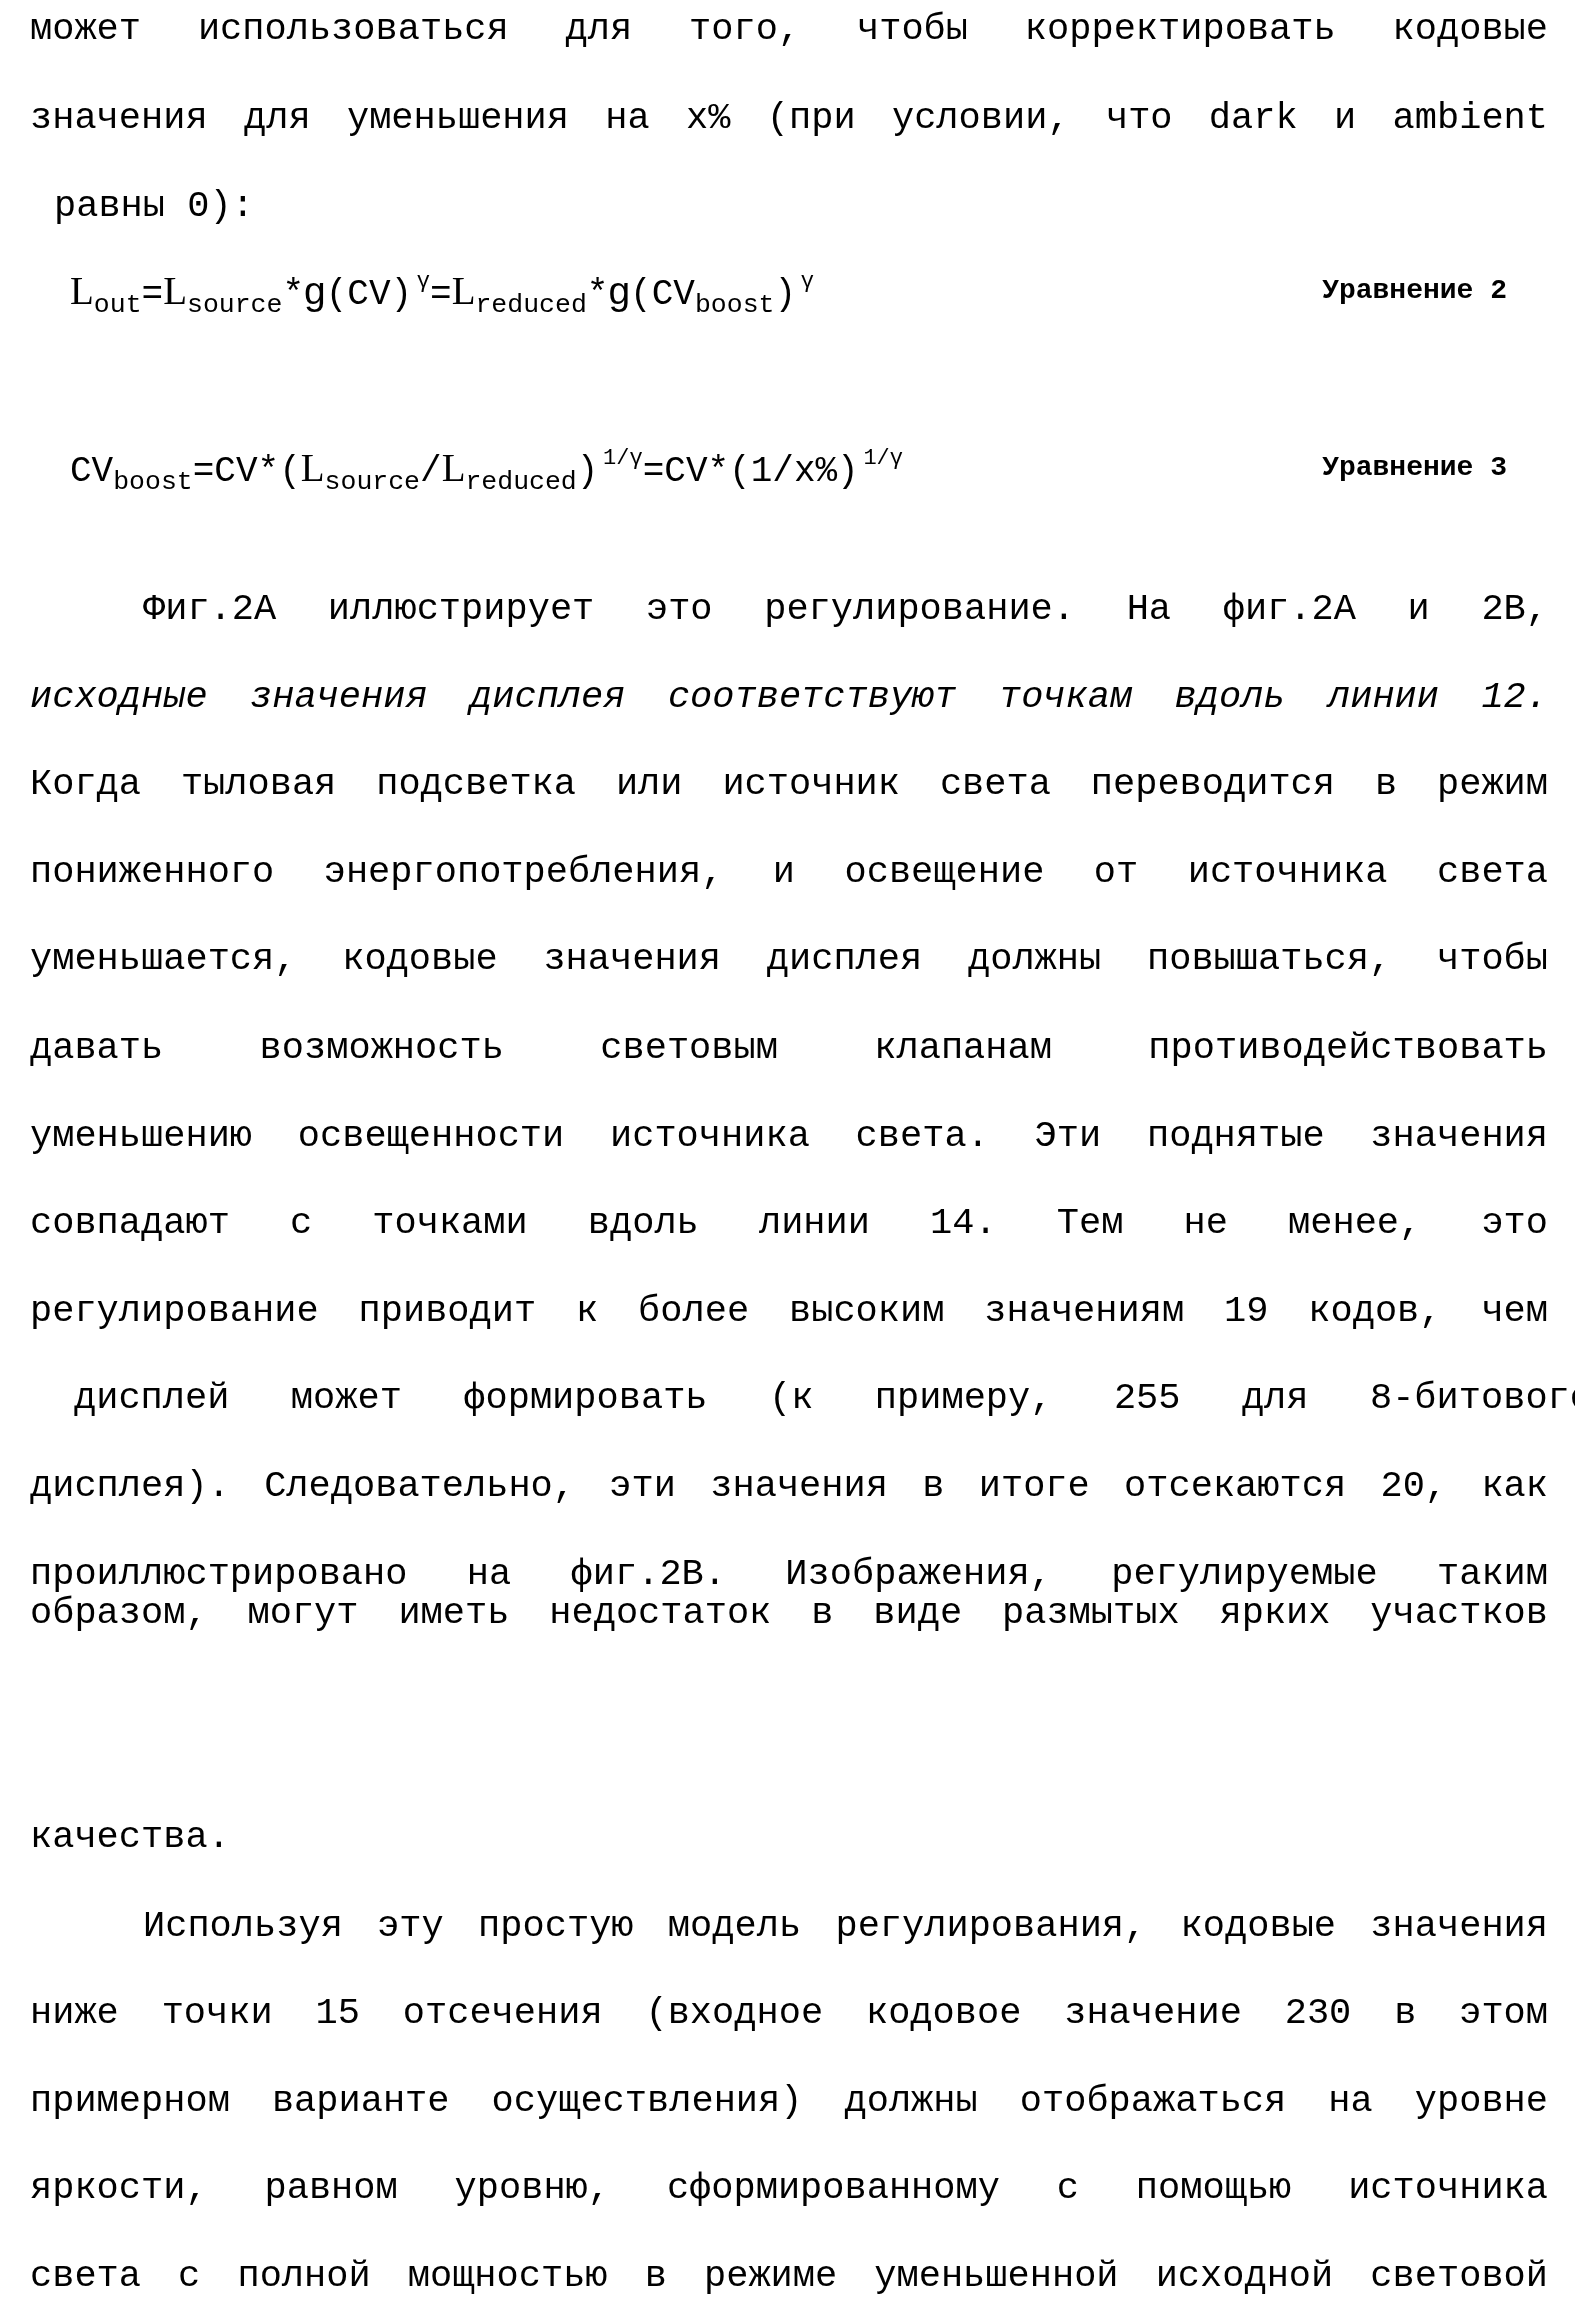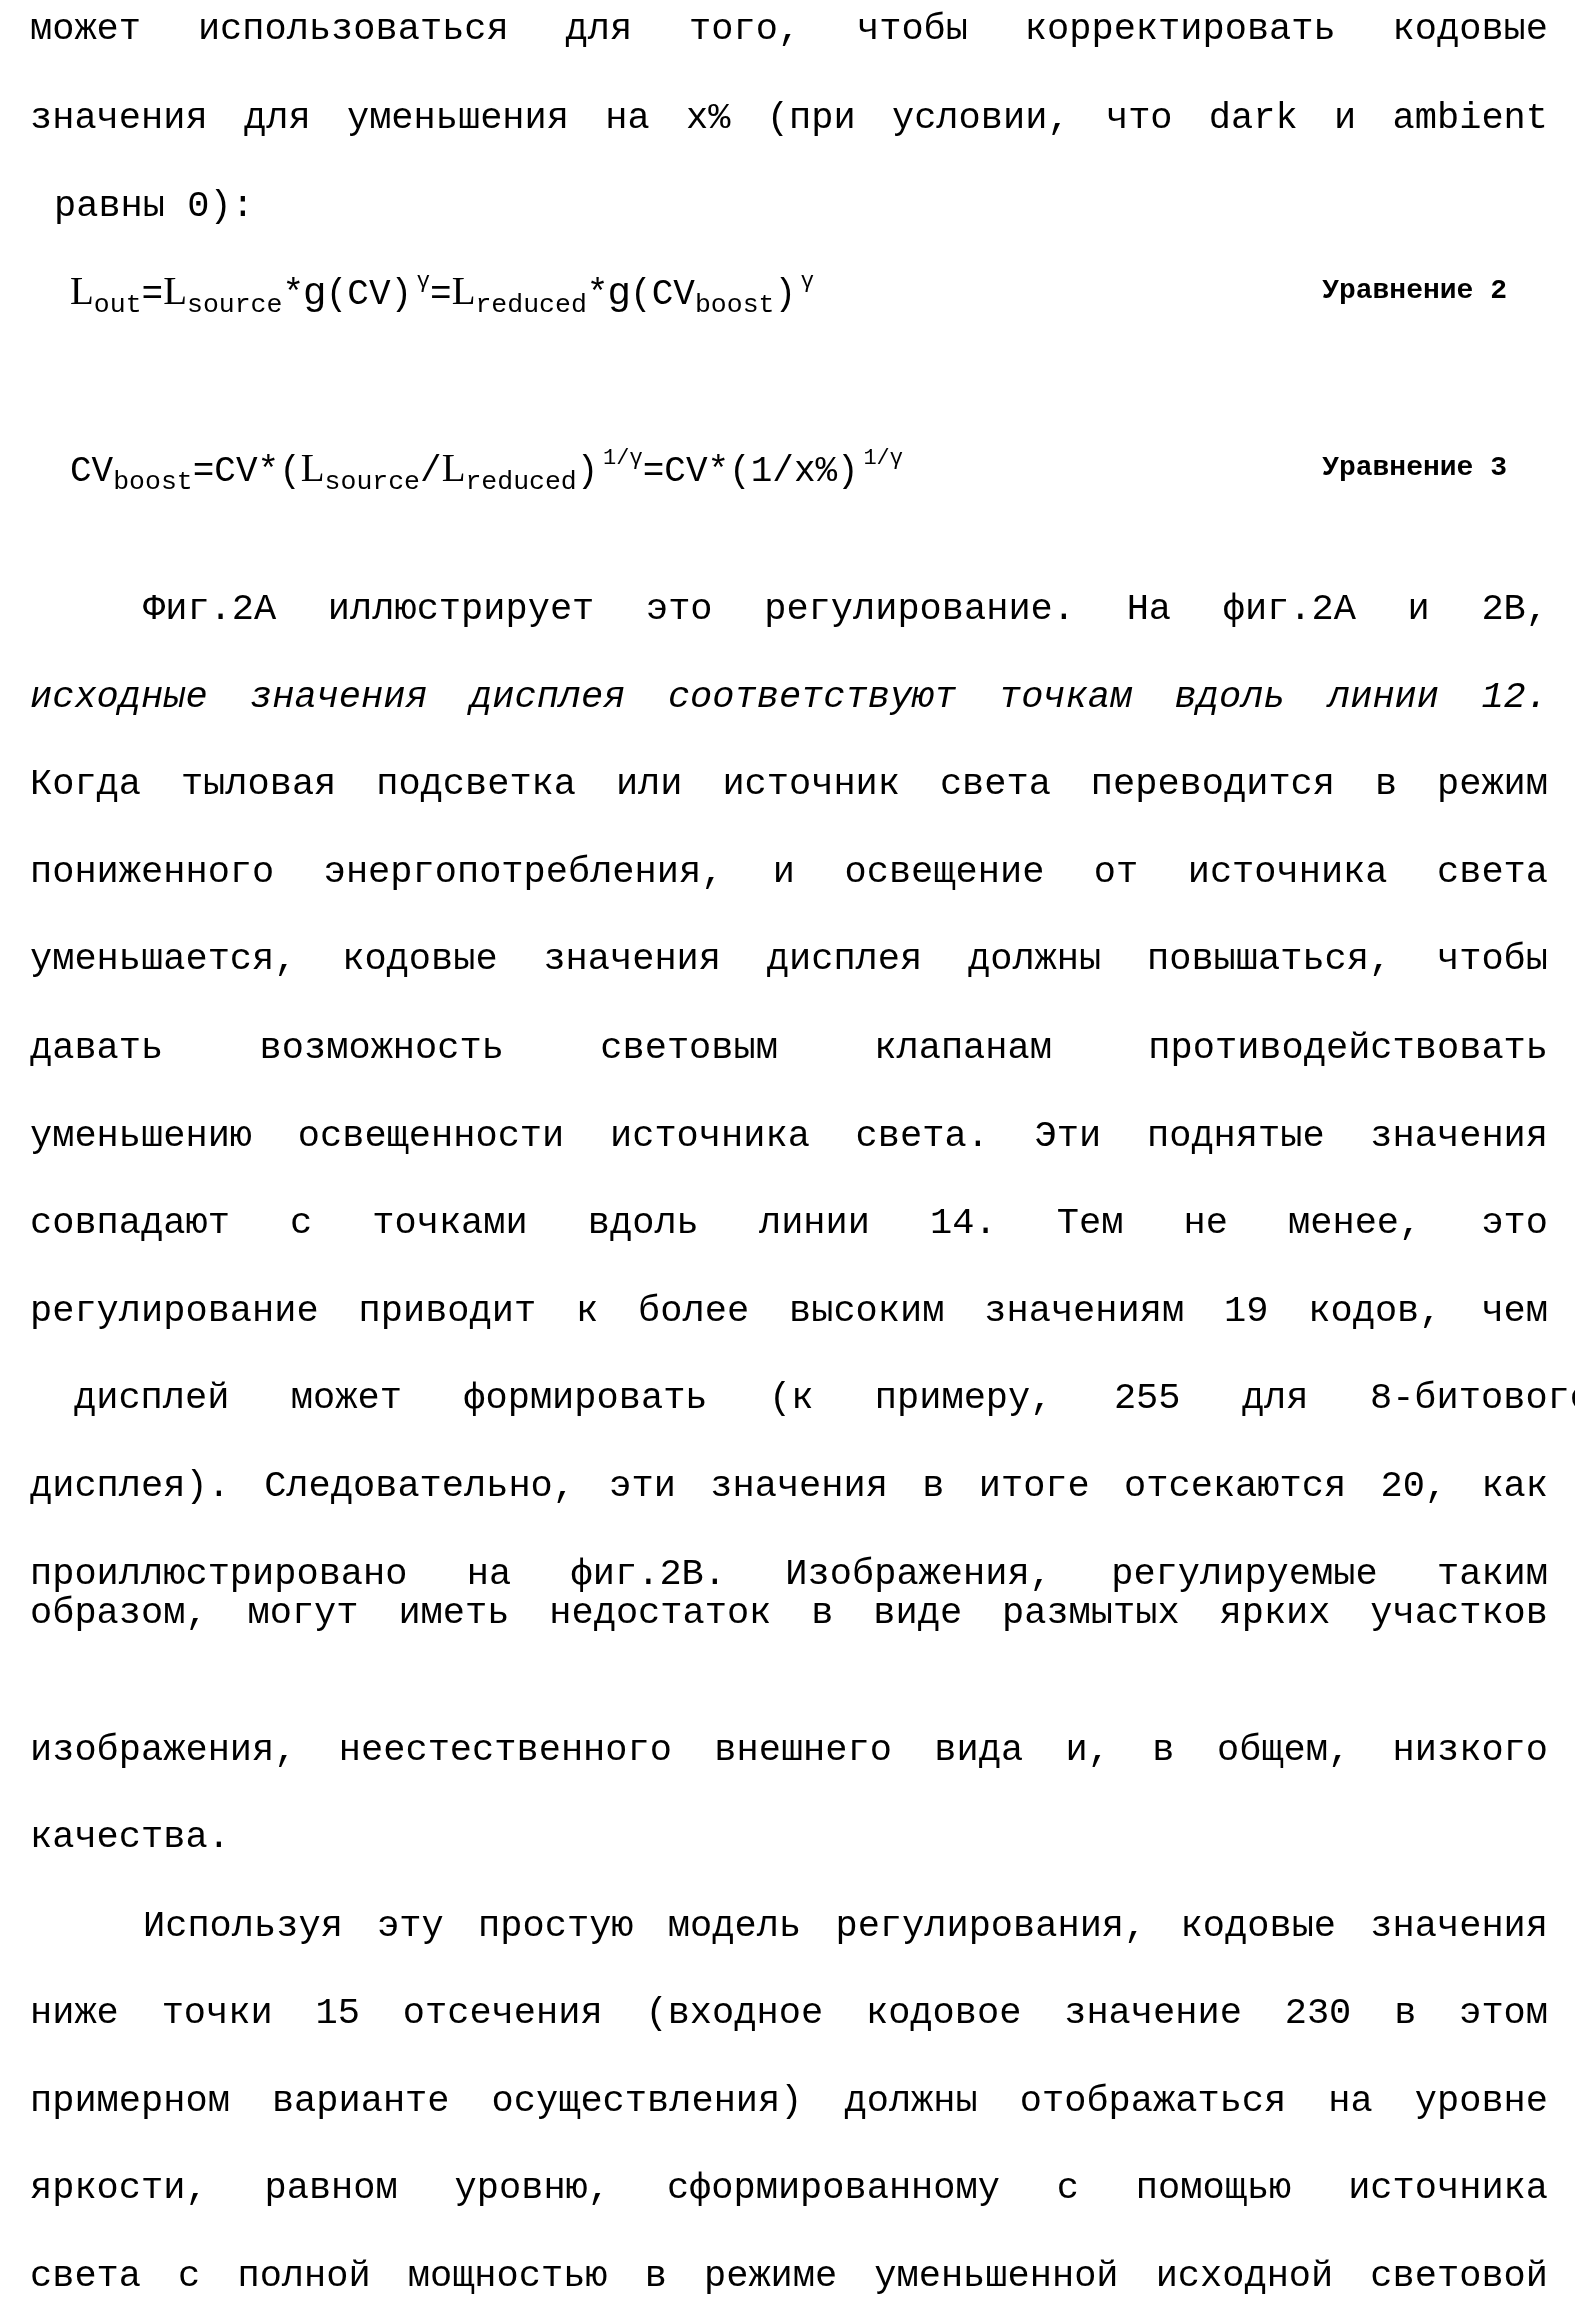--- a/index.html
+++ b/index.html
@@ -106,21 +106,20 @@
   <div class="line" style="top:849px;">пониженного энергопотребления, и освещение от источника света</div>
   <div class="line" style="top:936px;">уменьшается, кодовые значения дисплея должны повышаться, чтобы</div>
   <div class="line" style="top:1025px;">давать возможность световым клапанам противодействовать</div>
   <div class="line" style="top:1113px;">уменьшению освещенности источника света. Эти поднятые значения</div>
   <div class="line" style="top:1200px;">совпадают с точками вдоль линии 14. Тем не менее, это</div>
   <div class="line" style="top:1288px;">регулирование приводит к более высоким значениям 19 кодов, чем</div>
   <div class="line" style="top:1375px;margin-left:44px;">дисплей может формировать (к примеру, 255 для 8-битового</div>
   <div class="line" style="top:1463px;">дисплея). Следовательно, эти значения в итоге отсекаются 20, как</div>
   <div class="line" style="top:1551px;">проиллюстрировано на фиг.2В. Изображения, регулируемые таким</div>
   <div class="line" style="top:1590px;">образом, могут иметь недостаток в виде размытых ярких участков</div>
-  <div class="line" style="top:1727px;">изображения, неестественного внешнего вида и, в общем, низкого</div>
   <div class="line last" style="top:1814px;">качества.</div>
 
   <div class="line indent" style="top:1903px;">Используя эту простую модель регулирования, кодовые значения</div>
   <div class="line" style="top:1990px;">ниже точки 15 отсечения (входное кодовое значение 230 в этом</div>
   <div class="line" style="top:2078px;">примерном варианте осуществления) должны отображаться на уровне</div>
   <div class="line" style="top:2165px;">яркости, равном уровню, сформированному с помощью источника</div>
   <div class="line" style="top:2253px;">света с полной мощностью в режиме уменьшенной исходной световой</div>
 
 </div>
 

